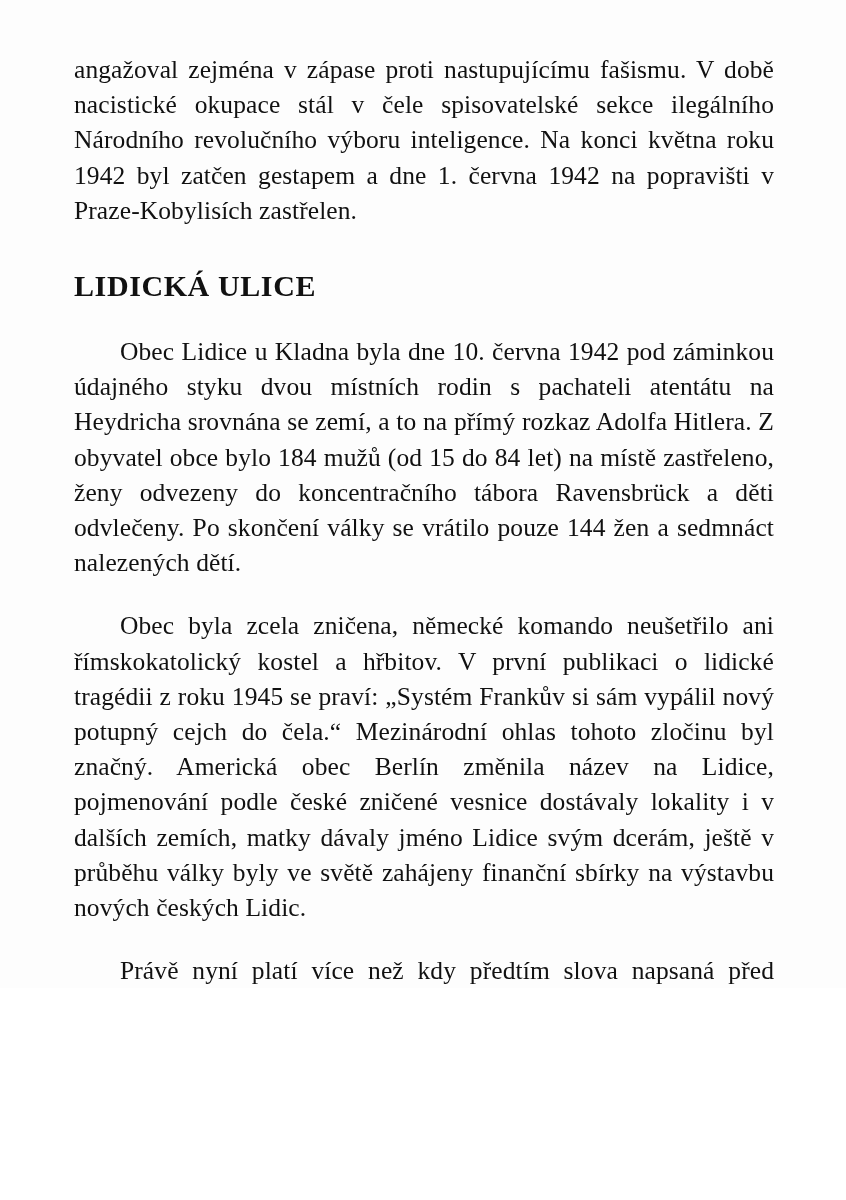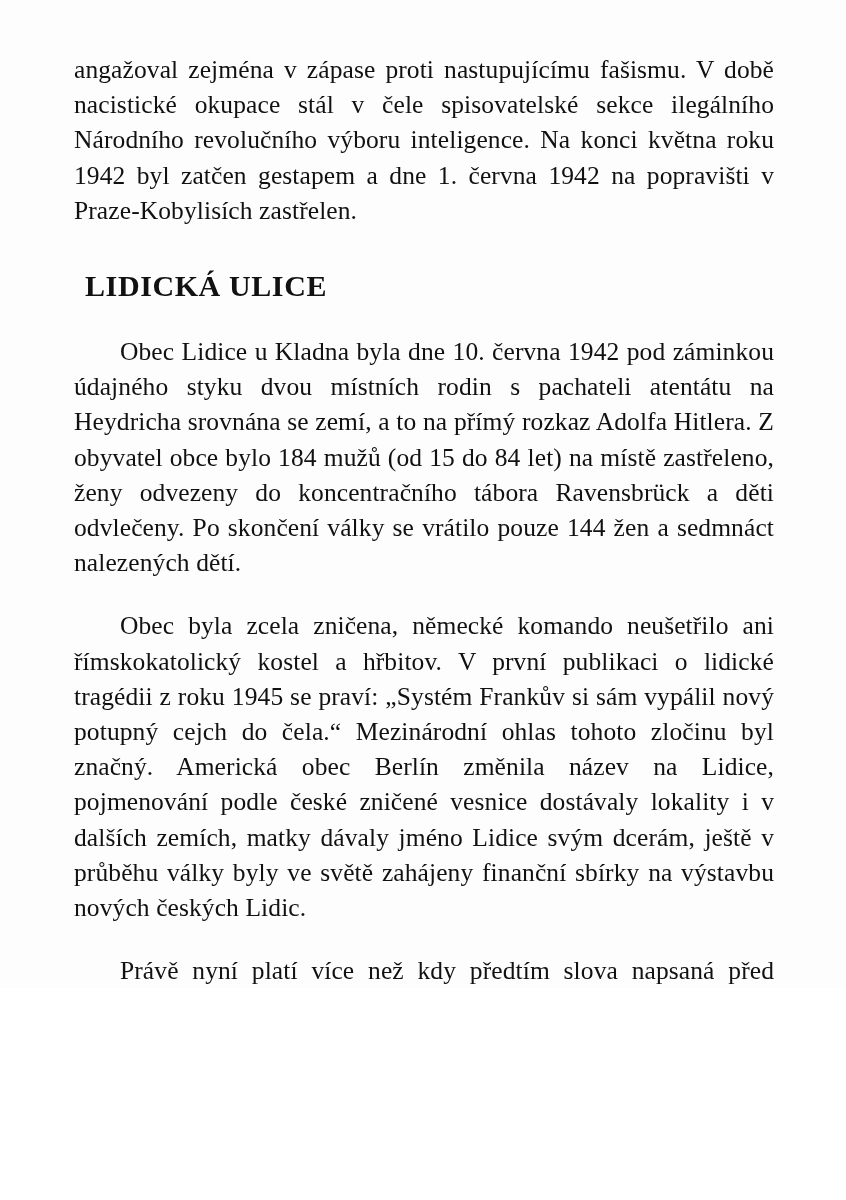--- a/index.html
+++ b/index.html
@@ -40,21 +40,21 @@
   .para.indent {
     text-indent: 46px;
   }
   .para + .para {
     margin-top: 28px;
   }
   .heading {
     font-size: 30px;
     font-weight: bold;
     letter-spacing: 0.6px;
-    margin: 11px;
+    margin: 0;
     line-height: 1.2;
     text-align: left;
   }
   .heading-1 {
     margin-top: 40px;
     margin-bottom: 30px;
   }
   .page-number {
     position: absolute;
     left: 74px;

